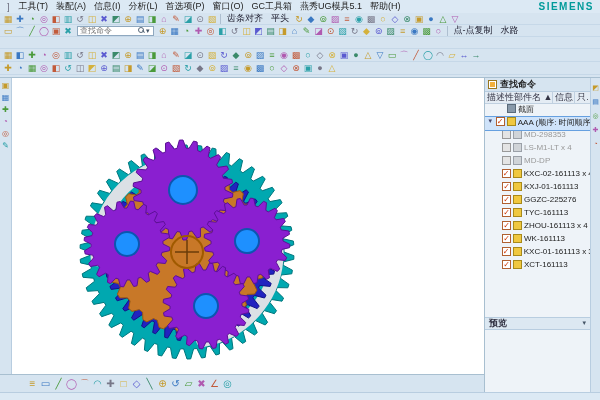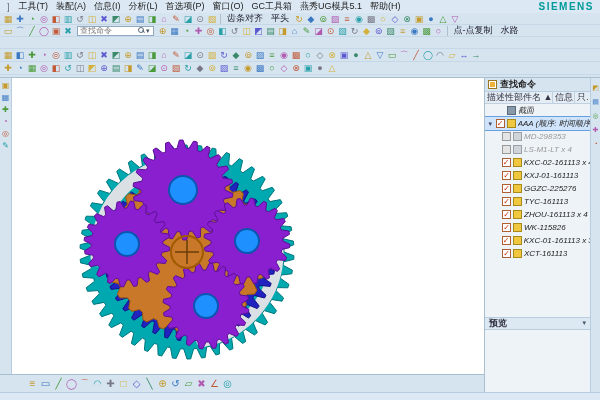--- a/index.html
+++ b/index.html
@@ -37,21 +37,21 @@
   #gear-svg { width:472px; height:296px; display:block; }
 
   
   #nav-panel { position:absolute; left:484px; top:78px; width:106px; height:314px; background:#eef3f8; border-left:1px solid #a8bfd0; display:flex; flex-direction:column; overflow:hidden; }
   #nav-title { display:flex; align-items:center; gap:3px; height:14px; background:#d6e4f0; border-bottom:1px solid #b8cde0; padding:0 3px; font-weight:bold; }
   .grid-icon { width:9px; height:9px; background:#f2b03c; border:1px solid #9a7820; box-shadow:inset 0 0 0 1px #fff; }
   #nav-colhead { display:flex; align-items:center; height:12px; background:#e4ecf4; border-bottom:1px solid #c0d0e0; padding:0 2px; color:#334; }
   #nav-colhead .col-name { flex:1; overflow:hidden; white-space:nowrap; }
   #nav-colhead .col-sm { width:22px; border-left:1px solid #c0d0e0; padding-left:2px; overflow:hidden; white-space:nowrap; }
   #nav-rows { height:184px; overflow:hidden; }
-  .nav-row { display:flex; align-items:center; gap:2px; height:13px; padding-left:2px; white-space:nowrap; cursor:default;font-style:italic; }
+  .nav-row { display:flex; gap:2px; height:13px; padding-left:2px; white-space:nowrap; cursor:default; }
   .nav-row .exp { width:7px; font-size:7px; color:#446; text-align:center; }
   .nav-row .chk { width:9px; height:9px; border:1px solid #b06030; background:#fff; font-size:8px; line-height:7px; color:#cc3300; text-align:center; flex:none; }
   .nav-row .chk.empty { border-color:#999; background:#e4e4e4; }
   .nav-row .chk.none { border-color:transparent; background:transparent; }
   .nav-row .pico { width:9px; height:9px; flex:none; background:#f0c840; border:1px solid #a88a1a; }
   .nav-row .pico.gray { background:#d0d4d8; border-color:#9aa0a8; }
   .nav-row .pico.section { background:#8899aa; border-color:#5a6a7a; }
   .nav-row .lbl { font-size:8px; overflow:hidden; }
   .nav-row.gray .lbl { color:#999; }
   .nav-row.selected { background:#cfe3fa; outline:1px solid #66a0e0; }
@@ -324,20 +324,26 @@
           <span class="chk empty"></span>
           <span class="pico gray"></span>
           <span class="lbl">MD-298353</span>
         </div>
         <div class="nav-row gray child">
           <span class="exp"></span>
           <span class="chk empty"></span>
           <span class="pico gray"></span>
           <span class="lbl">LS-M1-LT x 4</span>
         </div>
+        <div class="nav-row gray child">
+          <span class="exp"></span>
+          <span class="chk empty"></span>
+          <span class="pico gray"></span>
+          <span class="lbl">MD-DP</span>
+        </div>
         <div class="nav-row normal child">
           <span class="exp"></span>
           <span class="chk ">✓</span>
           <span class="pico "></span>
           <span class="lbl">KXC-02-161113 x 4</span>
         </div>
         <div class="nav-row normal child">
           <span class="exp"></span>
           <span class="chk ">✓</span>
           <span class="pico "></span>
@@ -358,21 +364,21 @@
         <div class="nav-row normal child">
           <span class="exp"></span>
           <span class="chk ">✓</span>
           <span class="pico "></span>
           <span class="lbl">ZHOU-161113 x 4</span>
         </div>
         <div class="nav-row normal child">
           <span class="exp"></span>
           <span class="chk ">✓</span>
           <span class="pico "></span>
-          <span class="lbl">WK-115826</span>
+          <span class="lbl">WK-161113</span>
         </div>
         <div class="nav-row normal child">
           <span class="exp"></span>
           <span class="chk ">✓</span>
           <span class="pico "></span>
           <span class="lbl">KXC-01-161113 x 3</span>
         </div>
         <div class="nav-row normal child">
           <span class="exp"></span>
           <span class="chk ">✓</span>

